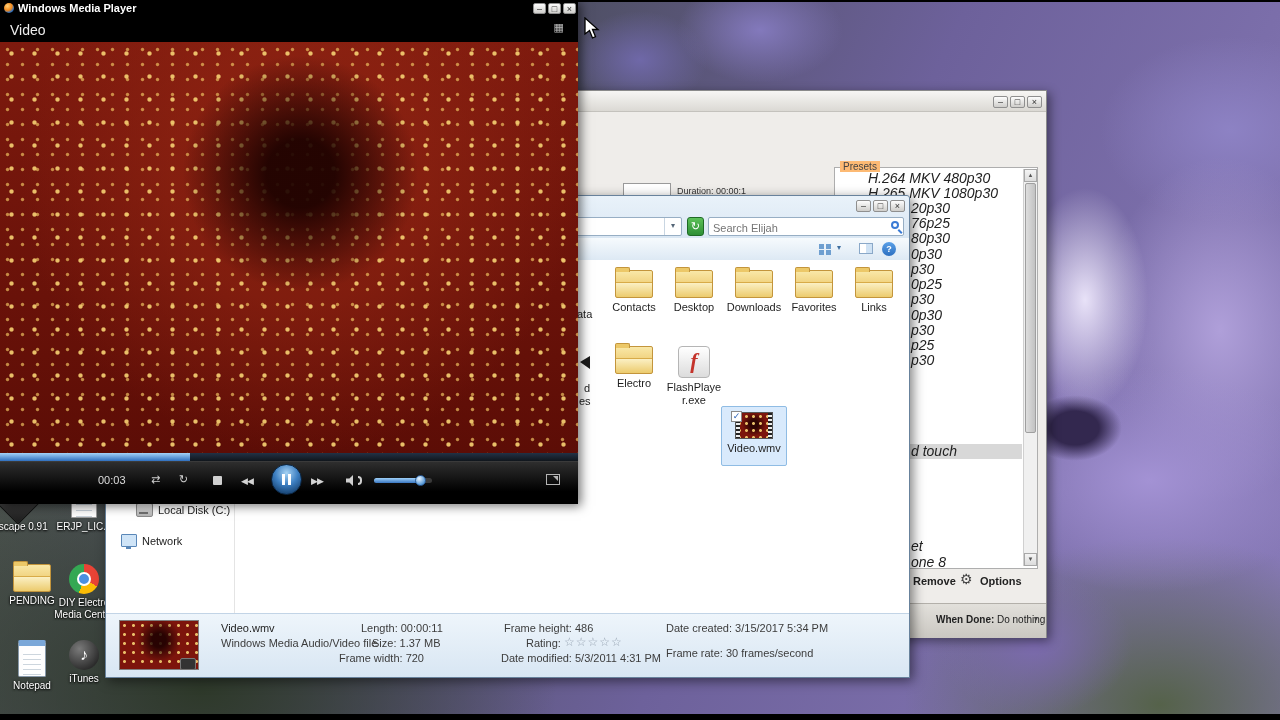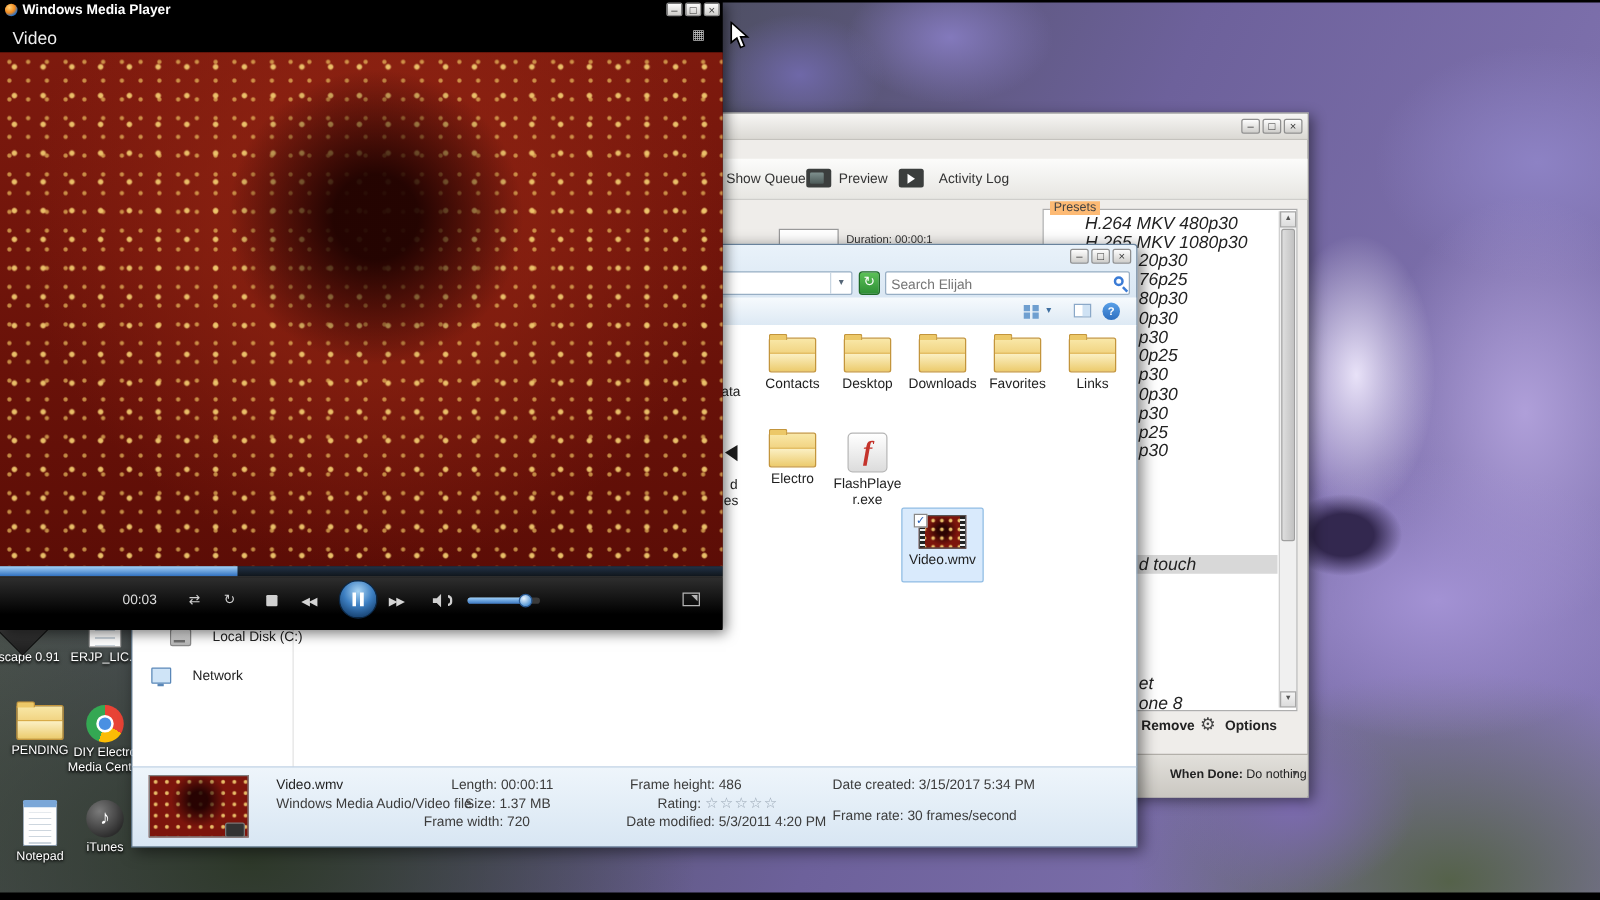--- a/index.html
+++ b/index.html
@@ -80,21 +80,21 @@
   .mag::after{content:"";position:absolute;left:6px;top:6px;width:5px;height:2px;background:#3a7bd5;transform:rotate(45deg);transform-origin:0 0;}
   .exp-cmdbar{position:absolute;left:0;right:0;top:42px;height:22px;background:linear-gradient(#f6fafd,#dde9f4);border-bottom:1px solid #c6d6e6;}
   .views-icon{position:absolute;left:713px;top:6px;width:5px;height:5px;background:#6f9fd0;box-shadow:7px 0 #6f9fd0,0 6px #6f9fd0,7px 6px #6f9fd0;}
   .views-caret{position:absolute;left:731px;top:5px;font-size:8px;color:#3f6fa0;}
   .pane-icon{position:absolute;left:753px;top:5px;width:14px;height:11px;background:#fff;border:1px solid #8aa8c8;box-sizing:border-box;}
   .pane-icon::after{content:"";position:absolute;right:0;top:0;width:6px;height:9px;background:#cfe2f4;}
   .help-icon{position:absolute;left:776px;top:4px;width:14px;height:14px;border-radius:50%;background:linear-gradient(#5aa0e8,#2d6fc0);
     color:#fff;font-weight:bold;font-size:9px;line-height:14px;text-align:center;}
   .exp-files{position:absolute;left:0;right:0;top:64px;bottom:63px;background:#fff;}
   .navpane{position:absolute;left:0;top:0;bottom:0;width:128px;border-right:1px solid #e4e4e4;}
-  .navitem{position:absolute;display:flex;align-items:center;gap:17px;font-size:11px;color:#222;}
+  .navitem{position:absolute;display:flex;align-items:center;gap:5px;font-size:11px;color:#222;}
   .driveicon{width:15px;height:12px;background:linear-gradient(#ececec,#b5b5b5);border:1px solid #8a8a8a;border-radius:2px;position:relative;}
   .driveicon::after{content:"";position:absolute;left:2px;bottom:2px;width:9px;height:2px;background:#6f6f6f;}
   .neticon{width:14px;height:11px;background:#cfe4f7;border:1px solid #5a87b8;border-radius:1px;position:relative;}
   .neticon::after{content:"";position:absolute;left:4px;bottom:-3px;width:5px;height:2px;background:#5a87b8;}
   .fitem{position:absolute;width:60px;text-align:center;}
   .flabel{margin-top:3px;font-size:11px;line-height:13px;color:#1e1e1e;word-break:break-all;}
   .flashicon{width:30px;height:30px;margin:0 auto;background:linear-gradient(#ffffff,#dcdcdc);border:1px solid #b5b5b5;border-radius:4px;
     color:#c4332b;font-family:"Liberation Serif","DejaVu Serif",serif;font-style:italic;font-weight:bold;font-size:22px;line-height:28px;}
   .wmvicon{position:relative;width:38px;height:27px;margin:0 auto;border:1px solid #555;box-sizing:border-box;
     background-color:#7d150c;
@@ -190,27 +190,20 @@
   <div class="dicon" style="left:50px;top:640px;width:68px">
     <div class="ic ic-circle-dark"><span>♪</span></div>
     <div class="dlabel">iTunes</div>
   </div>
 
   <div class="conv">
     <div class="conv-title"></div>
     <div class="conv-caps">
       <span class="capbtn">–</span><span class="capbtn">□</span><span class="capbtn">×</span>
     </div>
-    <div class="conv-toolbar">
-      <span class="tb-label" style="left:150px">Show Queue</span>
-      <span class="tv-icon"></span>
-      <span class="tb-label" style="left:240px">Preview</span>
-      <span class="log-icon"></span>
-      <span class="tb-label" style="left:320px">Activity Log</span>
-    </div>
     <div class="conv-field"></div>
     <div class="conv-duration">Duration: 00:00:1</div>
 
     <div class="presets-panel">
       <div class="presets-legend">Presets</div>
       <div class="pitem" style="left:33px;top:4px">H.264 MKV 480p30</div>
       <div class="pitem" style="left:33px;top:19px">H.265 MKV 1080p30</div>
       <div class="pitem" style="left:76px;top:34px">20p30</div>
       <div class="pitem" style="left:76px;top:49px">76p25</div>
       <div class="pitem" style="left:76px;top:64px">80p30</div>
@@ -320,21 +313,21 @@
     </div>
 
     <div class="exp-details">
       <div class="thumb"></div>
       <div class="thumb-badge"></div>
       <span class="dtext" style="left:115px;top:8px;color:#1e1e1e">Video.wmv</span>
       <span class="dtext" style="left:115px;top:23px">Windows Media Audio/Video file</span>
       <span class="dtext" style="left:233px;top:38px">Frame width: 720</span>
       <span class="dtext" style="left:255px;top:8px">Length: 00:00:11</span>
       <span class="dtext" style="left:266px;top:23px">Size: 1.37 MB</span>
-      <span class="dtext" style="left:395px;top:38px">Date modified: 5/3/2011 4:20 PM</span>
+      <span class="dtext" style="left:395px;top:38px">Date modified: 5/3/2011 4:31 PM</span>
       <span class="dtext" style="left:398px;top:8px">Frame height: 486</span>
       <span class="dtext" style="left:420px;top:23px">Rating:</span>
       <span class="stars" style="left:458px;top:21px">☆☆☆☆☆</span>
       <span class="dtext" style="left:560px;top:8px">Date created: 3/15/2017 5:34 PM</span>
       <span class="dtext" style="left:560px;top:33px">Frame rate: 30 frames/second</span>
     </div>
   </div>
 
   <div class="wmp">
     <div class="wmp-title">

